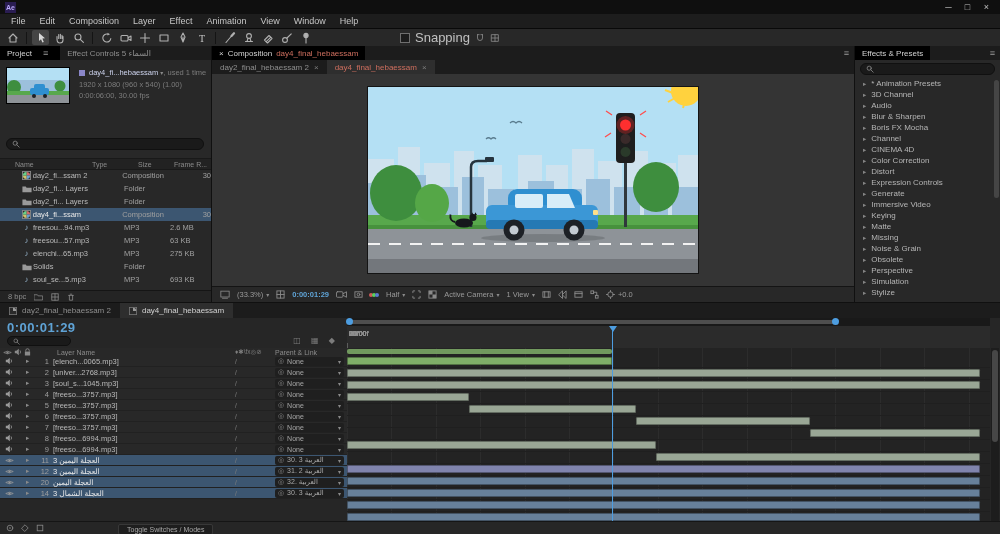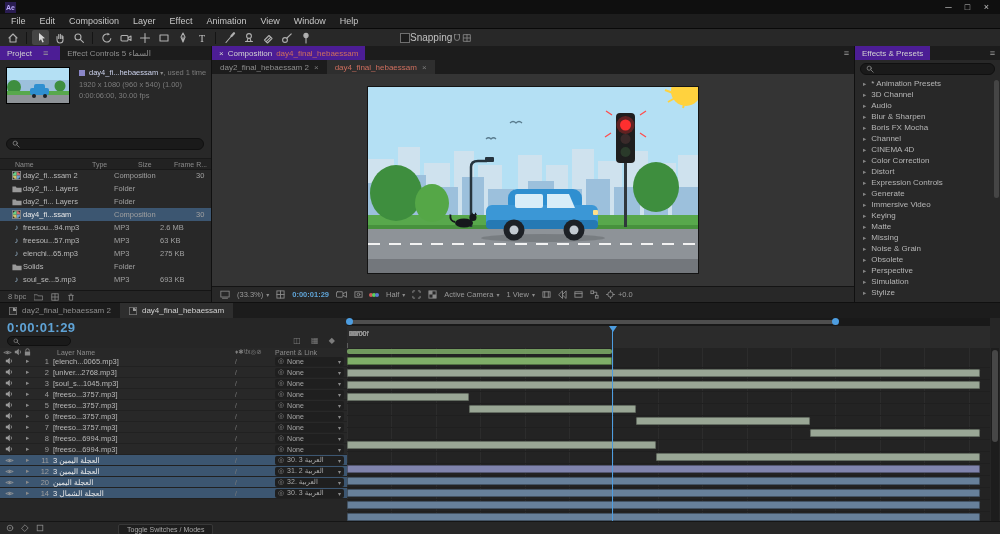--- a/index.html
+++ b/index.html
@@ -14,44 +14,44 @@
 .appbadge{width:11px;height:11px;background:#2a1d52;color:#b7a6f7;font-size:7px;font-weight:700;display:flex;align-items:center;justify-content:center;flex:none}
 .title-text{color:#b5b5b5;font-size:8.5px;white-space:nowrap}
 .winctl{margin-left:auto;display:flex;gap:2px}
 .winctl span{width:17px;text-align:center;color:#c0c0c0;font-size:9px;line-height:14px}
 .menubar{left:0;top:14px;width:100%;height:14px;background:#1d1d1d;display:flex;align-items:center;padding:0 4px;box-sizing:border-box}
 .menu-item{padding:0 7px;color:#c6c6c6;font-size:9px;line-height:14px}
 .toolbar{left:0;top:28px;width:100%;height:18px;background:#282828;border-top:1px solid #090909;display:flex;align-items:center;padding:0 4px;gap:2px;box-sizing:border-box}
 .tool{width:17px;height:15px;display:flex;align-items:center;justify-content:center;border-radius:2px;flex:none}
 .tool.active{background:#454545}
 .tsep{width:1px;height:12px;background:#141414;margin:0 3px;flex:none}
-.snapwrap{display:flex;align-items:center;margin-left:84px;color:#c0c0c0;font-size:10px;flex:none}
+.snapwrap{display:flex;align-items:center;gap:5px;margin-left:84px;color:#c0c0c0;font-size:13px;flex:none}
 .checkbox{width:8px;height:8px;border:1px solid #6f6f6f;background:#1c1c1c;flex:none}
 .wsgroup{margin-left:auto;display:flex;align-items:center;flex:none}
 .ws-item{padding:0 9px;color:#c3c3c3;font-size:8.5px;white-space:nowrap}
 .chevrons{color:#8a8a8a;padding:0 3px;font-size:8px}
 .searchhelp{display:flex;align-items:center;gap:4px;background:#191919;border:1px solid #0b0b0b;border-radius:8px;height:13px;padding:0 6px;width:148px;margin:0 4px;flex:none;box-sizing:border-box}
 
 .panel{position:absolute;background:#282828;overflow:hidden}
 .ptabbar{height:14px;background:#1c1c1c;display:flex;align-items:stretch;font-size:8px}
 .ptab{display:flex;align-items:center;gap:4px;padding:0 7px;color:#8e8e8e;white-space:nowrap}
-.ptab.active{background:#4c1d95;color:#d2d2d2}
+.ptab.active{background:#000000;color:#d2d2d2}
 .burger{color:#9c9c9c;font-size:9px;padding:0 5px;margin-left:auto;align-self:center}
 .sbox{display:flex;align-items:center;gap:4px;background:#1a1a1a;border:1px solid #101010;border-radius:7px;height:12px;padding:0 5px;box-sizing:border-box}
 .dim{color:#7c7c7c}
 
 .prev{display:flex;padding:7px 6px 0}
 .thumb{width:62px;height:35px;border:1px solid #000;flex:none}
 .previnfo{padding-left:9px;font-size:7.5px;line-height:11px;white-space:nowrap;color:#9d9d9d}
 .chip{display:inline-block;width:6px;height:6px;background:#8a86c8;margin-right:4px;vertical-align:middle}
 .pname{color:#ccd2ec}
 .phead{display:flex;align-items:center;height:10px;background:#222;border-top:1px solid #191919;border-bottom:1px solid #191919;font-size:7px;color:#8b8b8b}
 .pc-name{padding-left:15px;width:92px;box-sizing:border-box}
 .pc-type{width:46px}.pc-size{width:36px}.pc-frame{flex:1;overflow:hidden;white-space:nowrap}
-.pr-row{height:13px;display:flex;align-items:center;font-size:7.5px;color:#b9b9b9;padding-left:10px}
+.pr-row{height:13px;display:flex;align-items:center;font-size:7.5px;color:#b9b9b9;padding-left:20px}
 .pr-row.selected{background:#3c5671;color:#e8e8e8}
 .pr-icon{width:13px;display:flex;justify-content:center}
 .pr-name{width:91px;overflow:hidden;white-space:nowrap}
 .pr-type{width:46px;color:#a0a0a0}.pr-size{width:36px;color:#a0a0a0}.pr-frame{flex:1;color:#a0a0a0}
 .note{color:#9ab8d0;font-size:8px;font-style:normal}
 .pfoot{position:absolute;left:0;bottom:0;width:100%;height:12px;background:#242424;border-top:1px solid #151515;display:flex;align-items:center;gap:8px;padding:0 8px;font-size:7.5px;color:#8e8e8e;box-sizing:border-box}
 
 .vtabs{height:14px;background:#1c1c1c;display:flex}
 .vtab{display:flex;align-items:center;gap:5px;padding:0 8px;color:#8e8e8e;font-size:8px;white-space:nowrap}
 .vtab.selected{background:#2e2e2e}

